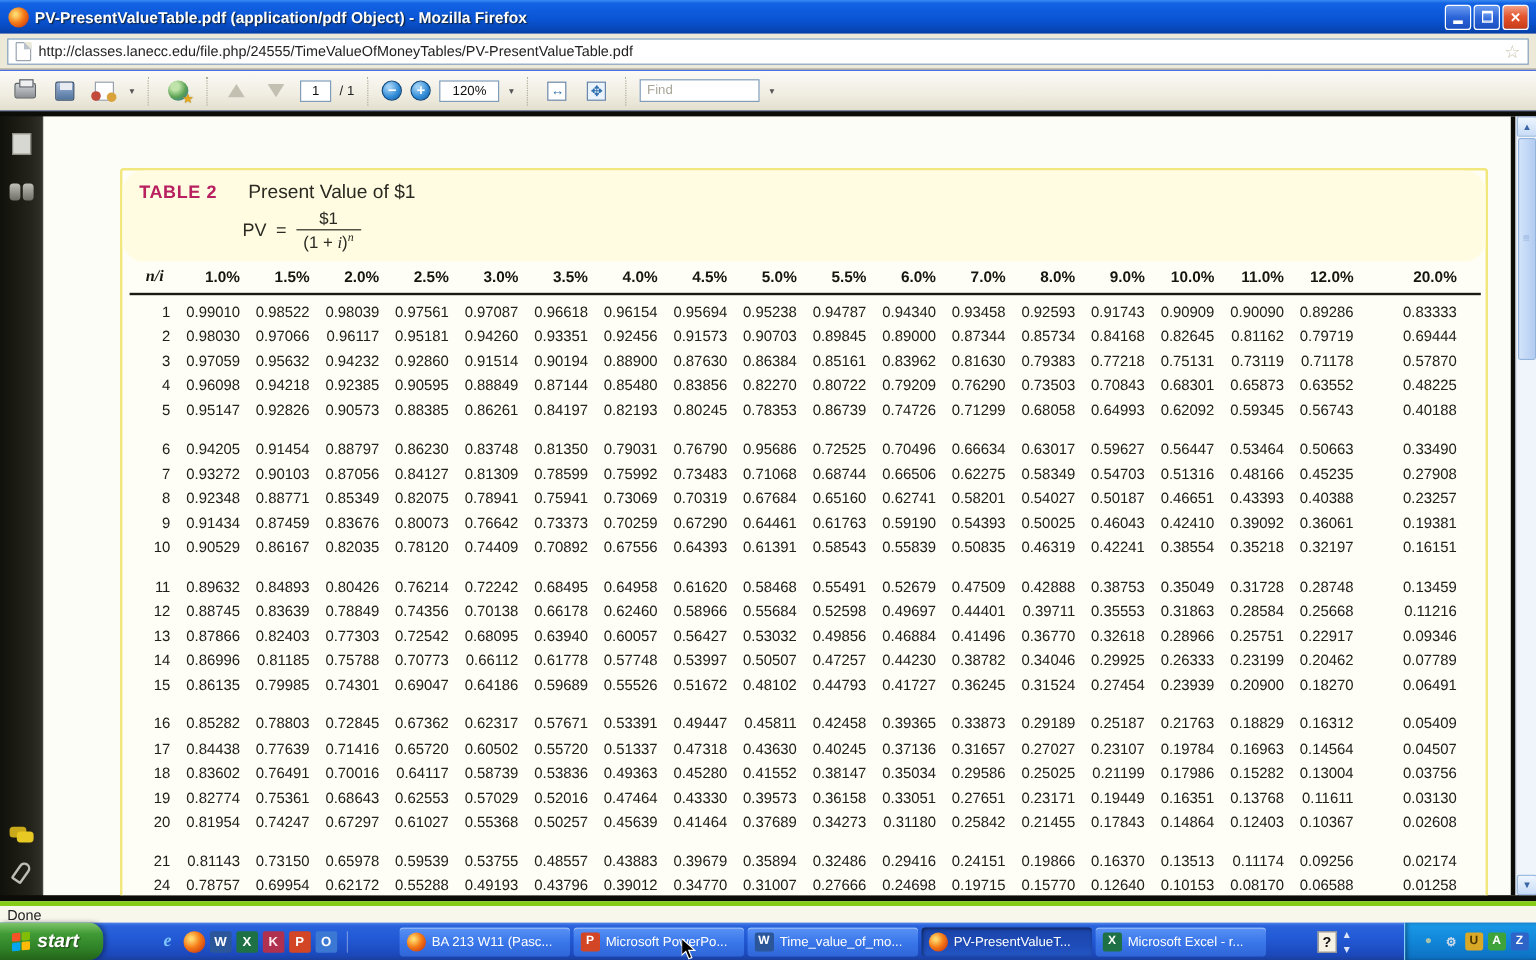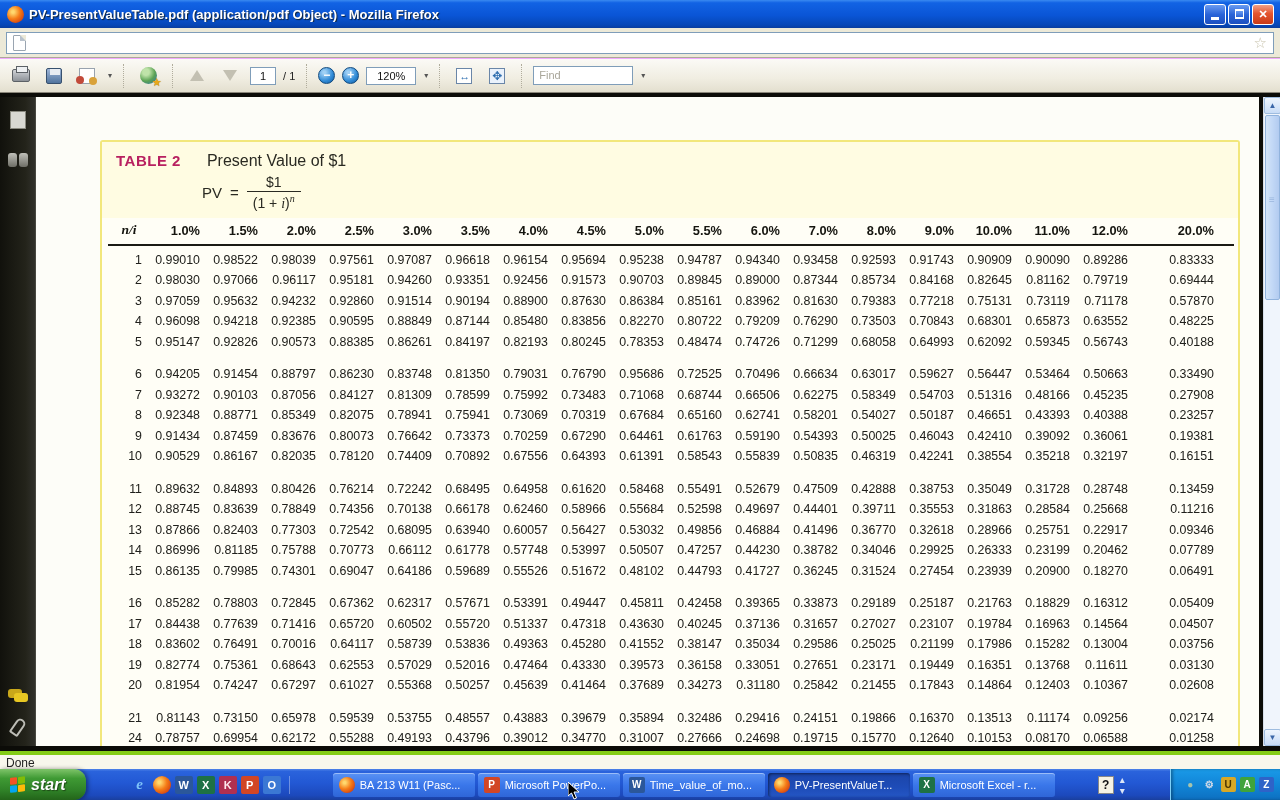--- a/index.html
+++ b/index.html
@@ -1,17 +1,17 @@
 <!DOCTYPE html>
 <html><head>
 <meta charset="utf-8">
 <style>
   * { margin:0; padding:0; box-sizing:border-box; }
   html,body { width:1280px; height:800px; overflow:hidden; font-family:"Liberation Sans", sans-serif; }
-  #screen { position:relative; width:1280px; height:800px; background:#f0abfc; }
+  #screen { position:relative; width:1280px; height:800px; background:#1d4ed8; }
 
   
   .titlebar { position:absolute; top:0; left:0; width:1280px; height:28px;
     background:linear-gradient(180deg,#3a8af1 0%,#1263e4 10%,#0a55d6 55%,#0646b6 90%,#0a3d9e 100%);
     display:flex; align-items:center; padding:0 4px; }
   .titlebar .fficon { width:17px; height:17px; border-radius:50%; margin:0 5px 0 3px;
     background:radial-gradient(circle at 35% 35%, #ffd86e 8%, #f57c17 45%, #d64a13 75%, #23479e 100%); }
   .titlebar .ttext { color:#fff; font-weight:bold; font-size:13px; text-shadow:1px 1px 1px #123; flex:1;
     white-space:nowrap; overflow:hidden; }
   .winbtns { display:flex; gap:2px; margin-right:2px; }
@@ -86,21 +86,21 @@
   .vs-btn { position:absolute; left:0; width:17px; height:17px; background:linear-gradient(180deg,#eef5fe,#c8dcf6);
     border:1px solid #9ebcdf; border-radius:2px; color:#3a66a8; font-size:8px; text-align:center; line-height:15px; }
   .vs-up { top:0; } .vs-dn { bottom:0; }
   .vs-thumb { position:absolute; left:1px; top:18px; width:15px; height:185px; border:1px solid #91b3dd; border-radius:2px;
     background:linear-gradient(90deg,#d3e4f9 0%,#c2d8f6 50%,#b2cbf0 100%); }
   .vs-thumb:after { content:"≡"; position:absolute; left:3px; top:78px; color:#9ab6de; font-size:10px; }
 
   
   .pvbox { position:absolute; left:64px; top:43px; width:1140px; height:640px;
     background:#fffef6; border:2px solid #f2e77c; border-radius:3px; }
-  .pvbanner { background:#fffce2; padding:10px 0 4px 14px; height:76px; }
+  .pvbanner { background:#fffce2; padding:10px 0 4px 14px; height:76px;border-radius:18px; }
   .bannerline { display:flex; align-items:baseline; gap:26px; }
   .tbl-label { color:#b82060; font-weight:bold; font-size:15px; letter-spacing:0.5px; }
   .tbl-title { color:#2a2a22; font-size:16px; }
   .formula { display:flex; align-items:center; gap:8px; margin:4px 0 0 86px; color:#2a2a22; font-size:15px; }
   .frac { display:inline-flex; flex-direction:column; align-items:center; }
   .frac .num { padding:0 10px 1px; font-size:14px; }
   .frac .den { border-top:1px solid #2a2a22; padding:1px 6px 0; font-size:14px; }
   .frac i, .formula i { font-style:italic; font-family:"Liberation Serif", serif; }
   sup { font-size:10px; }
 
@@ -165,20 +165,21 @@
       <div class="winbtn">
           <span class="glyph-restore"></span>
         </div>
       <div class="winbtn close">✕</div>
     </div>
   </div>
 
   <div class="addressbar">
     <div class="urlbox">
       <span class="doc-icon"></span>
+      <span>http://classes.lanecc.edu/file.php/24555/TimeValueOfMoneyTables/PV-PresentValueTable.pdf</span>
       <span class="star">☆</span>
     </div>
   </div>
 
   <div class="pdftoolbar">
     <div class="tbtn">
         <span class="ico-print"></span>
       </div>
     <div class="tbtn">
         <span class="ico-save"></span>
@@ -356,21 +357,21 @@
                   <span class="pcell cn">5</span>
                   <span class="pcell ">0.95147</span>
                   <span class="pcell ">0.92826</span>
                   <span class="pcell ">0.90573</span>
                   <span class="pcell ">0.88385</span>
                   <span class="pcell ">0.86261</span>
                   <span class="pcell ">0.84197</span>
                   <span class="pcell ">0.82193</span>
                   <span class="pcell ">0.80245</span>
                   <span class="pcell ">0.78353</span>
-                  <span class="pcell ">0.48474</span>
+                  <span class="pcell ">0.86739</span>
                   <span class="pcell ">0.74726</span>
                   <span class="pcell ">0.71299</span>
                   <span class="pcell ">0.68058</span>
                   <span class="pcell ">0.64993</span>
                   <span class="pcell ">0.62092</span>
                   <span class="pcell ">0.59345</span>
                   <span class="pcell ">0.56743</span>
                   <span class="pcell clast">0.40188</span>
                 </div>
               </div>

